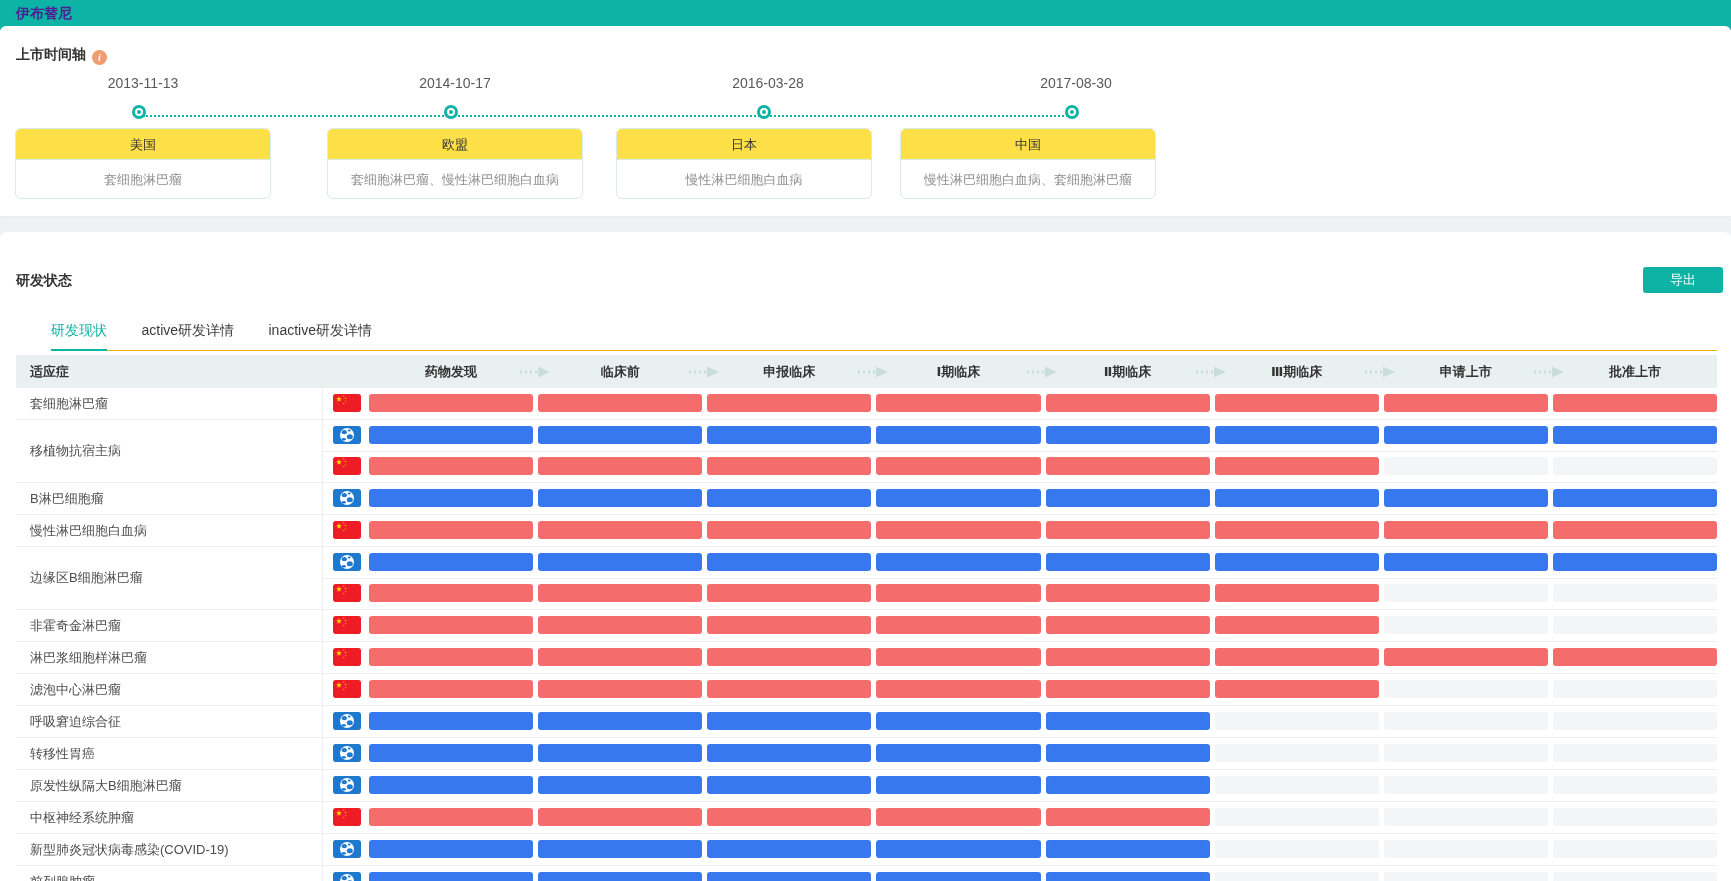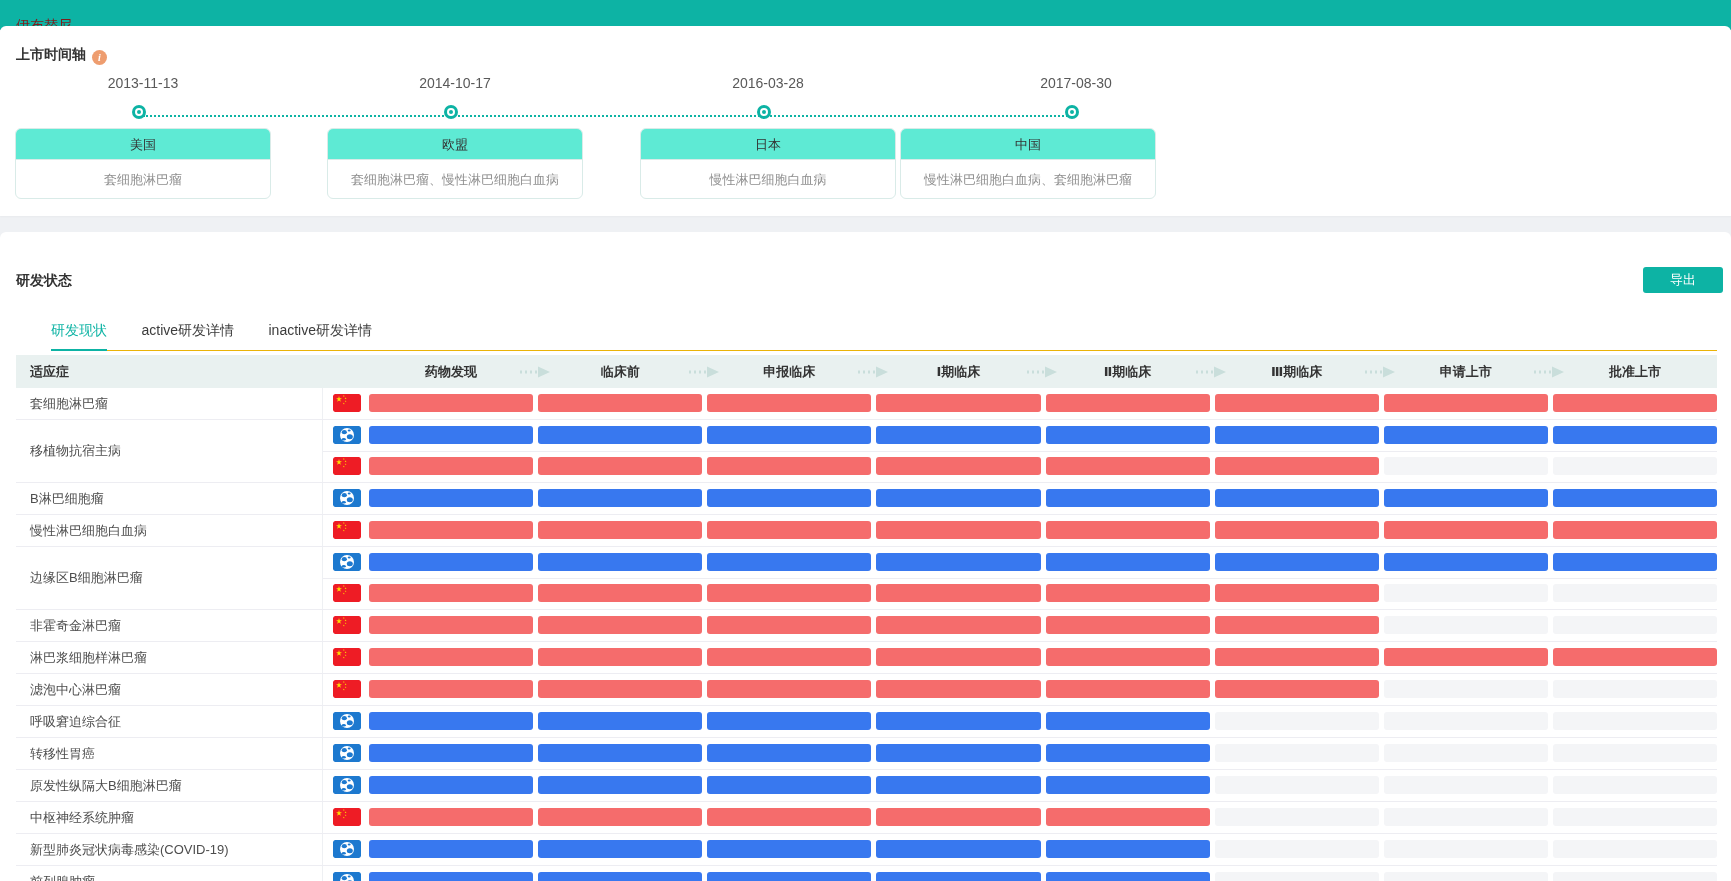--- a/index.html
+++ b/index.html
@@ -8,21 +8,21 @@
     font-family:"Liberation Sans","DejaVu Sans",sans-serif;
     background:#eff1f4; position:relative; color:#333;
   }
   
   .topbar {
     position:absolute; left:0; top:0; width:1731px; height:30px;
     background:var(--teal);
   }
   .topbar .title {
     position:absolute; left:16px; top:0; line-height:26px;
-    color:#7f1d1d; font-size:14px; font-weight:normal;margin-top:12px;
+    color:#4c1d95; font-size:14px; font-weight:bold;
   }
   
   .panel { position:absolute; left:0; right:0; background:#fff; border-radius:6px 6px 0 0; box-shadow:0 1px 2px rgba(0,0,0,.03); }
   #panel-timeline { top:26px; height:190px; }
   #panel-rnd { top:232px; height:700px; }
   .section-title { position:absolute; left:16px; font-size:14px; font-weight:bold; color:#333; }
   
   .info-icon {
     display:inline-block; width:15px; height:15px; border-radius:50%;
     background:#ee9d6f; color:#fff; font-size:10px; font-weight:bold;
@@ -34,21 +34,21 @@
   .tl-dot {
     position:absolute; top:82px; width:8px; height:8px; margin-left:-8px; border-radius:50%;
     background:var(--teal); border:2px solid #fff; box-shadow:0 0 0 3px var(--teal); 
   }
   .tl-card {
     position:absolute; top:102px; width:256px; height:71px;
     border:1px solid #d9ebe8; border-radius:6px; background:#fff; overflow:hidden;
   }
   .tl-card .region {
     height:31px; line-height:31px; text-align:center; font-size:13px; color:#333;
-    background:#5eead4; border-bottom:1px solid #d9ebe8;
+    background:#fde047; border-bottom:1px solid #d9ebe8;
   }
   .tl-card .ind { height:39px; line-height:39px; text-align:center; font-size:13px; color:#8f8f8f; white-space:nowrap; }
   
   .export-btn {
     position:absolute; top:35px; right:8px; width:80px; height:26px;
     background:var(--teal); color:#fff; font-size:13px; border:none; border-radius:3px; cursor:pointer;
   }
   .tabs { position:absolute; left:18px; right:14px; top:86px; height:33px; border-bottom:1px solid #eab308;margin-left:33px; }
   .tab {
     display:inline-block; margin-right:30px; height:33px; font-size:14px; color:#3c3c3c;
@@ -109,21 +109,21 @@
   <div class="tl-dot" style="left:1076px;"></div>
 
   <div class="tl-card" style="left:15px;">
     <div class="region">美国</div>
     <div class="ind">套细胞淋巴瘤</div>
   </div>
   <div class="tl-card" style="left:327px;">
     <div class="region">欧盟</div>
     <div class="ind">套细胞淋巴瘤、慢性淋巴细胞白血病</div>
   </div>
-  <div class="tl-card" style="left:640px;">
+  <div class="tl-card" style="left:616px;">
     <div class="region">日本</div>
     <div class="ind">慢性淋巴细胞白血病</div>
   </div>
   <div class="tl-card" style="left:900px;">
     <div class="region">中国</div>
     <div class="ind">慢性淋巴细胞白血病、套细胞淋巴瘤</div>
   </div>
 </div>
 
 <div class="panel" id="panel-rnd">

